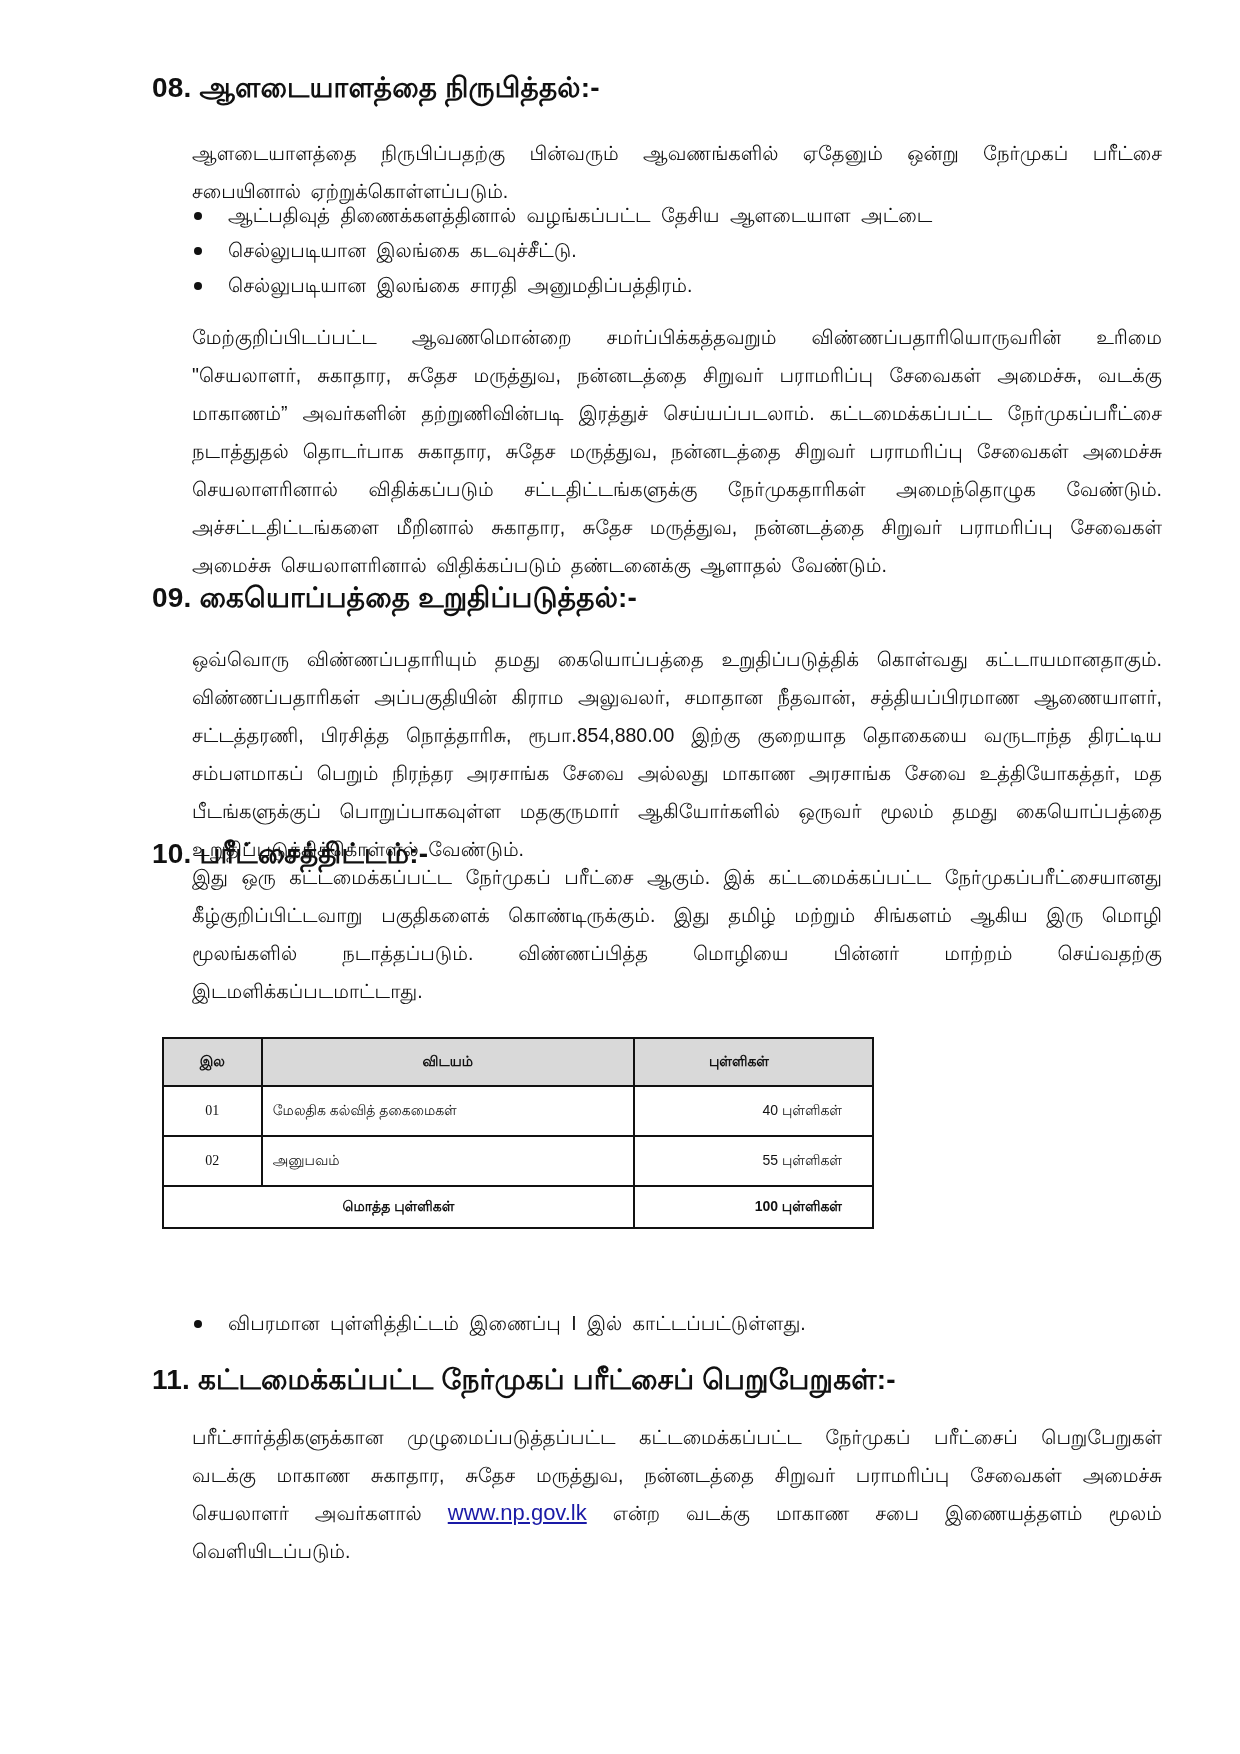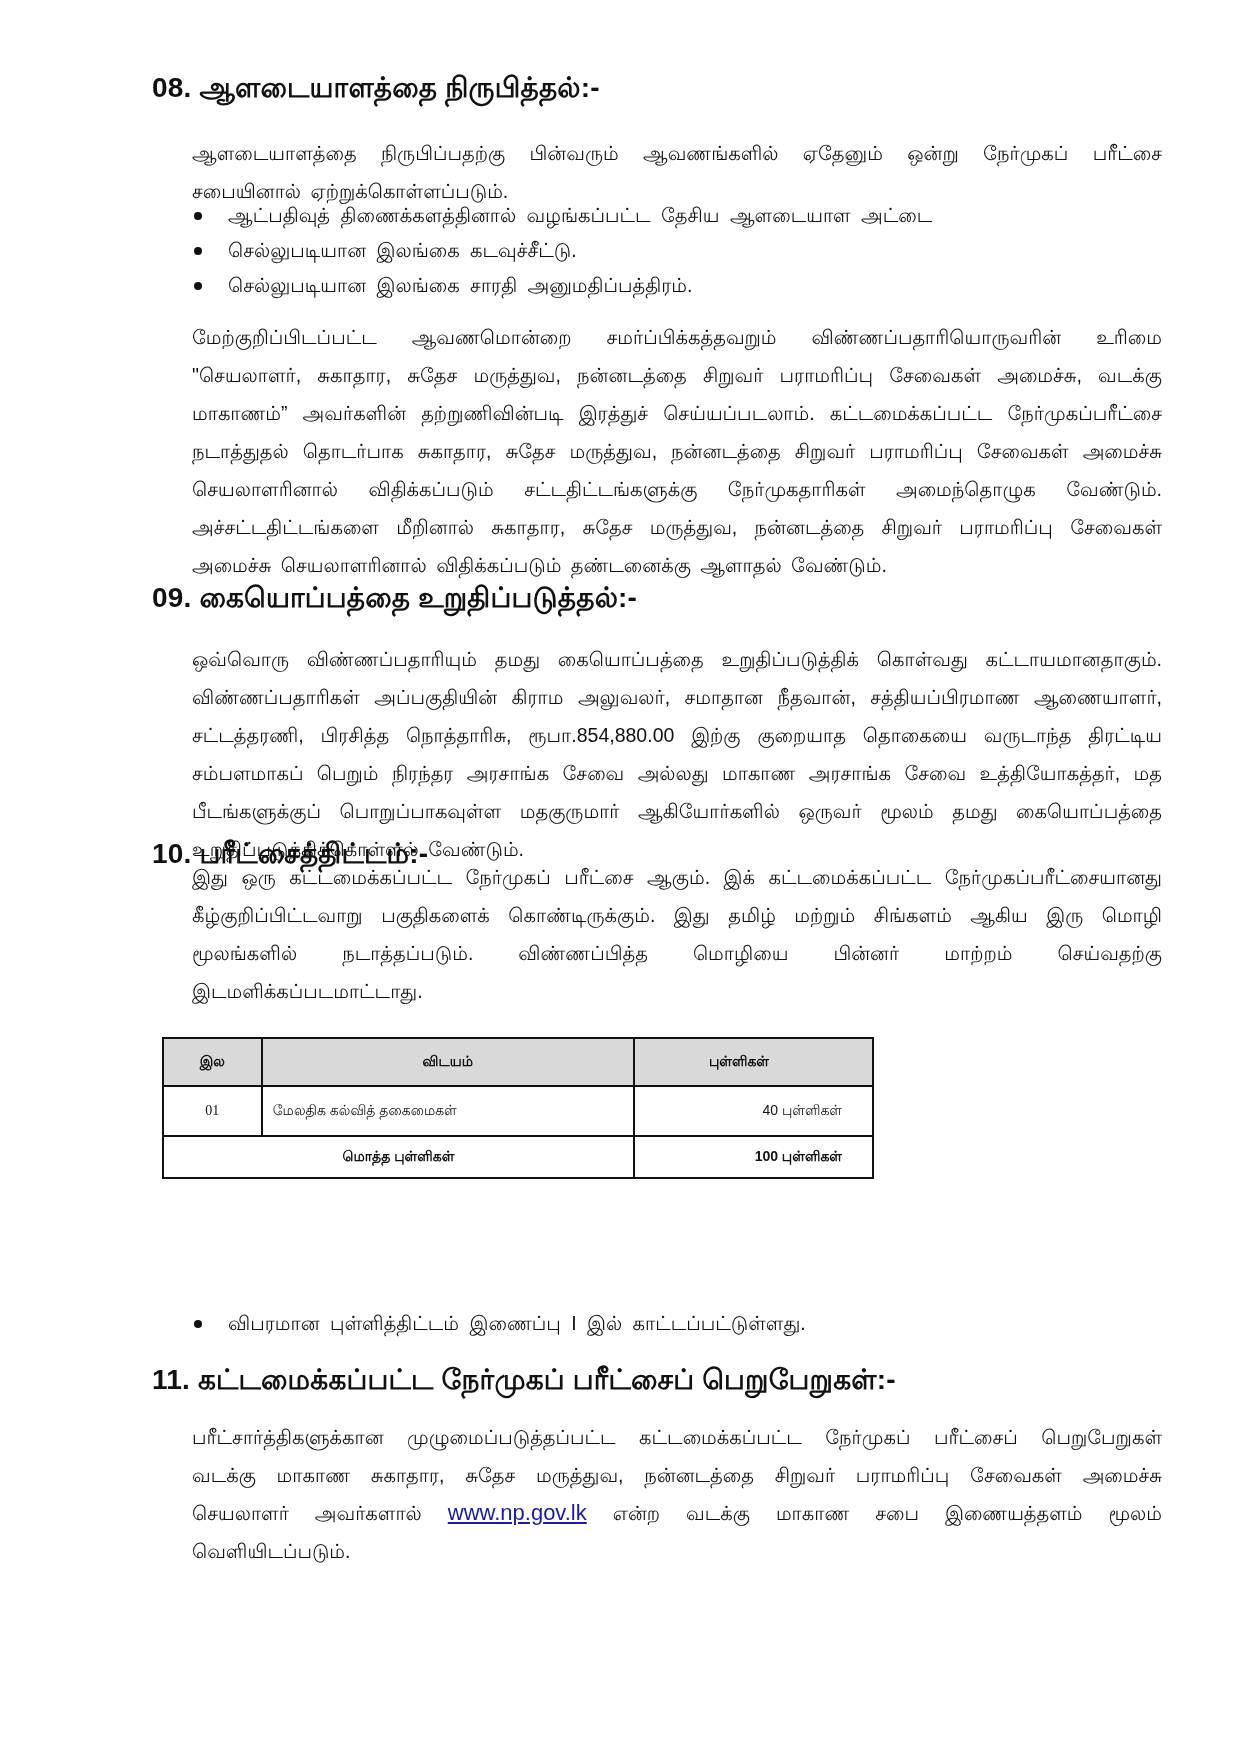--- a/index.html
+++ b/index.html
@@ -74,20 +74,25 @@
         <tr>
       <th class="c1">இல</th>
       <th class="c2">விடயம்</th>
       <th class="c3" style="text-align:center;padding-right:0;">புள்ளிகள்</th>
     </tr>
     <tr>
       <td class="c1">01</td>
       <td class="c2">மேலதிக கல்வித் தகைமைகள்</td>
       <td class="c3">40 புள்ளிகள்</td>
     </tr>
+    <tr>
+      <td class="c1">02</td>
+      <td class="c2">அனுபவம்</td>
+      <td class="c3">55 புள்ளிகள்</td>
+    </tr>
     <tr class="total">
       <td colspan="2">மொத்த புள்ளிகள்</td>
       <td class="c3">100 புள்ளிகள்</td>
     </tr>
   </tbody>
     </table>
 
   <ul class="bul" style="top:1298px;">
     <li>விபரமான புள்ளித்திட்டம் இணைப்பு I இல் காட்டப்பட்டுள்ளது.</li>
   </ul>

